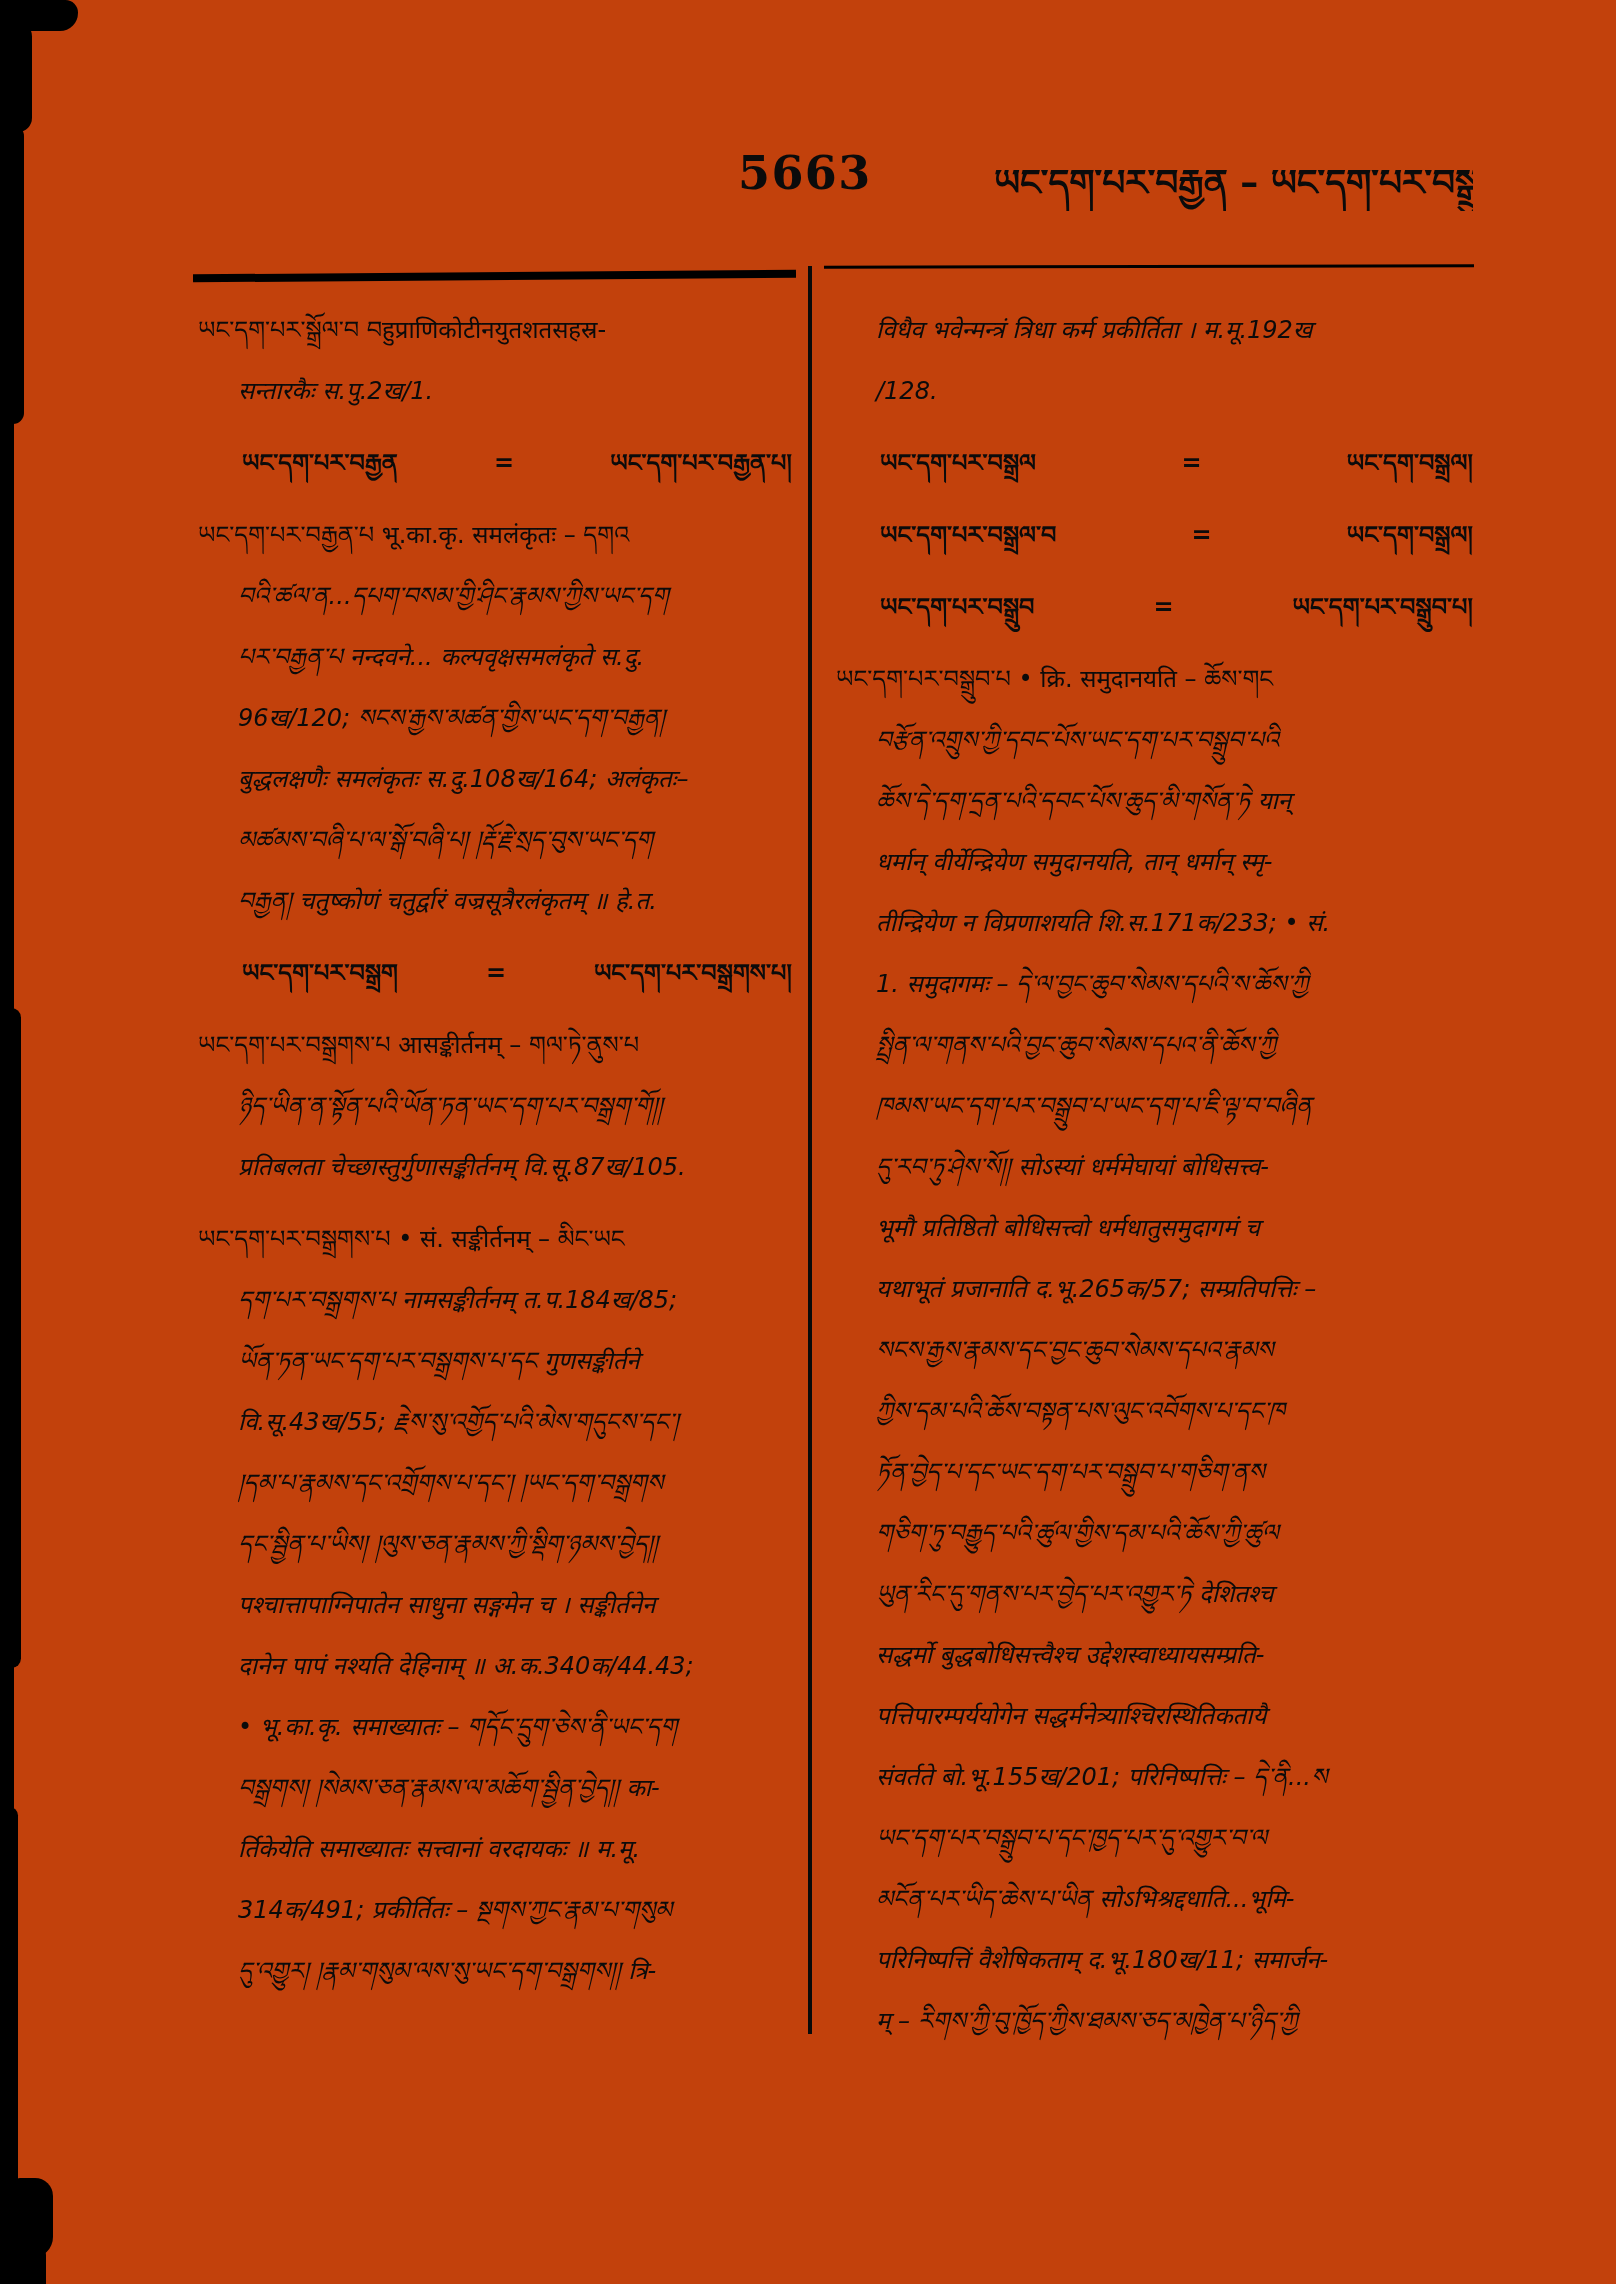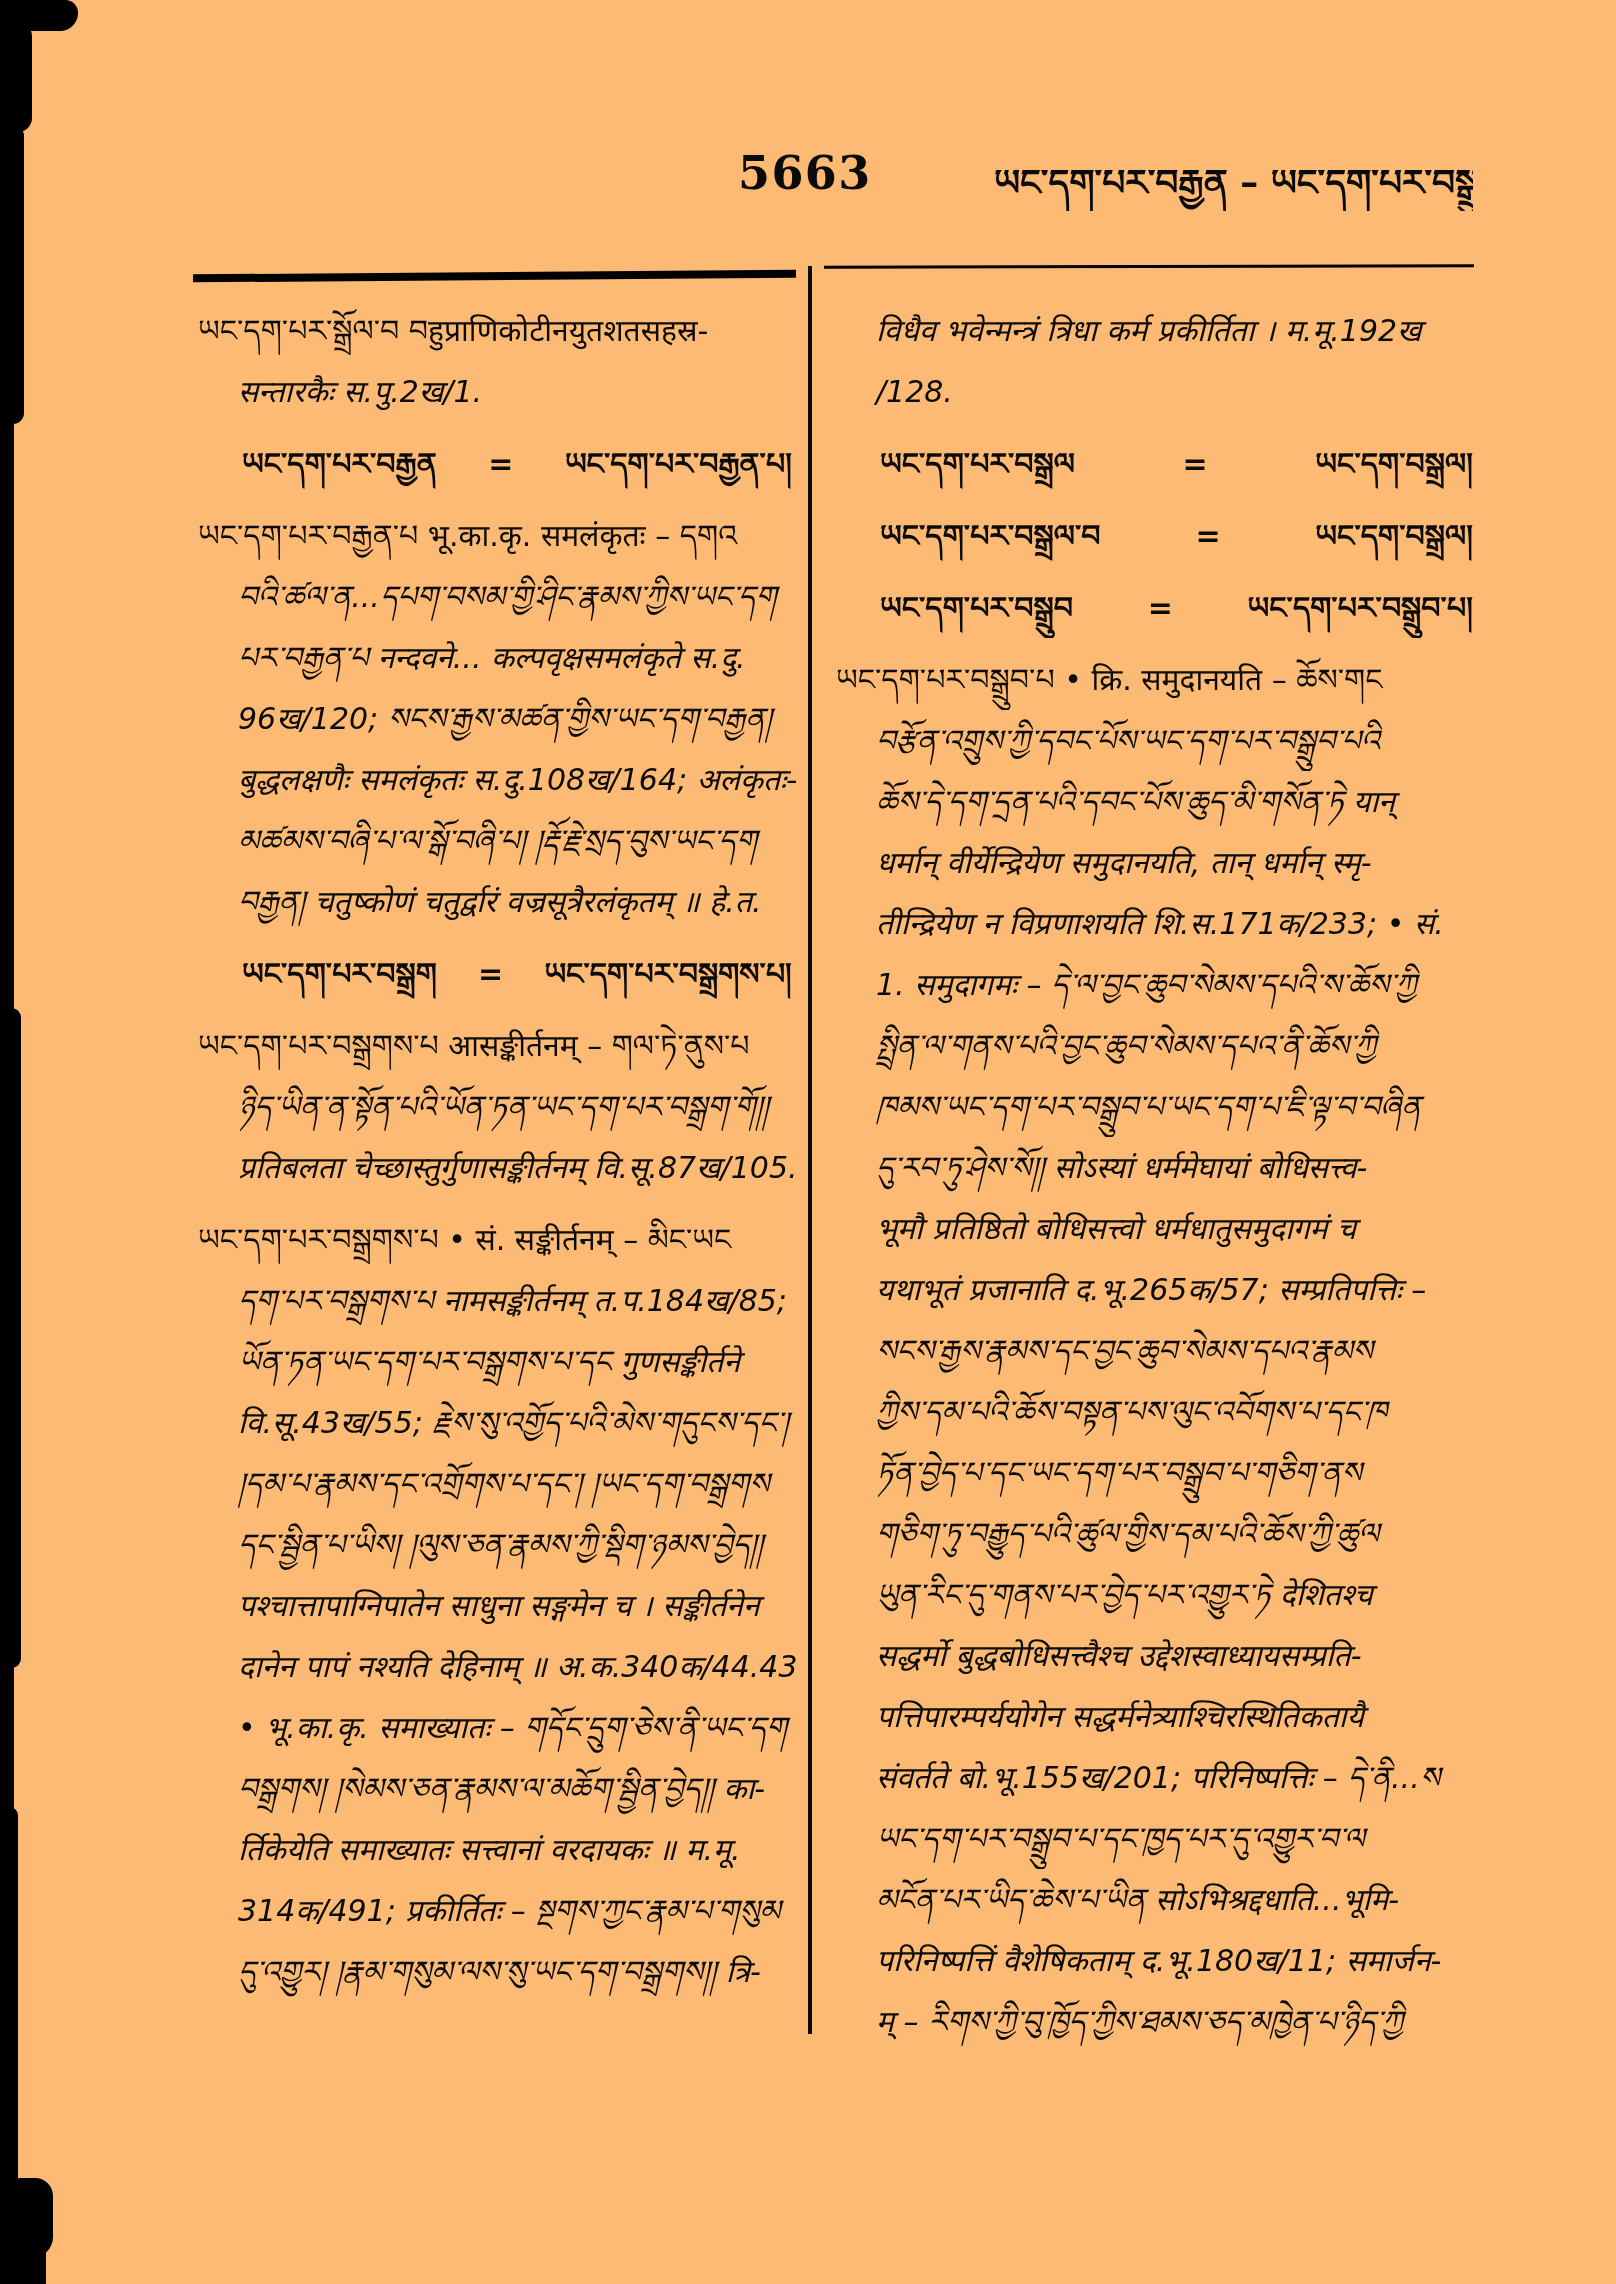--- a/index.html
+++ b/index.html
@@ -1,19 +1,19 @@
 <!DOCTYPE html>
 <html style="font-size:11px"><head>
 <meta charset="utf-8">
 <style>
   html,body{margin:0;padding:0;background:#777;}
   .page{
     position:relative;
     width:1617px;height:2284px;
-    background:#fdba74;
+    background:#c2410c;
     overflow:hidden;
     font-family:"DejaVu Sans", sans-serif;
     color:#0b0b0b;
   }
   
   .edge-strip{position:absolute;left:0;top:0;width:14px;height:2284px;background:#000;}
   .blob{position:absolute;background:#000;}
   .blob.b0{left:0;top:0;width:78px;height:31px;border-radius:0 12.5px 18px 0;}
   .blob.b1{left:0;top:21px;width:32px;height:111px;border-radius:0 15.3px 14px 0;}
   .blob.b2{left:0;top:125px;width:23.6px;height:299px;border-radius:0 11px 11px 0;}
@@ -33,21 +33,21 @@
   }
   
   .top-rule-left{position:absolute;left:193px;top:272px;width:603px;height:8.3px;background:#000;transform:rotate(-0.45deg);}
   .top-rule-right{position:absolute;left:824px;top:265px;width:650px;height:2.8px;background:#000;transform:rotate(-0.15deg);}
   .column-divider{position:absolute;left:808px;top:266px;width:3.5px;height:1768px;background:#0a0a0a;}
   
   .col{position:absolute;top:300px;overflow:hidden;}
   .col.left{left:198px;width:598px;height:1821px;}
   .col.right{left:836px;width:641px;height:1821px;}
   .line{
-    height:61px;line-height:61px;font-size:30px;
+    height:61px;line-height:61px;font-size:24px;
     white-space:nowrap;overflow:hidden;
   }
   .line.indent{padding-left:40px;font-style:italic;}
   .line.gap{margin-top:11px;}
   .line.eq{display:flex;justify-content:space-between;align-items:baseline;padding-right:4.2px;}
   .eq-head{font-weight:bold;margin-left:44px;}
   .eq-sign{font-weight:bold;padding:0 14px;}
   .eq-value{font-weight:bold;text-align:right;}
 </style>
 </head>

